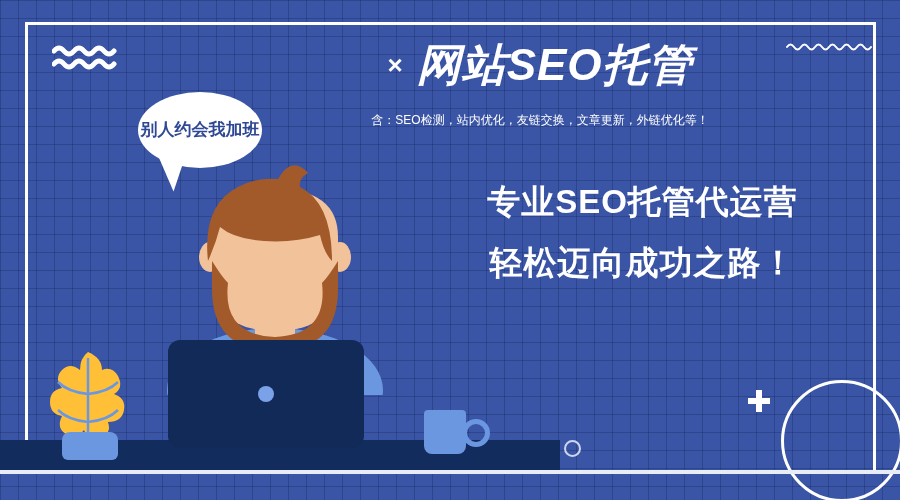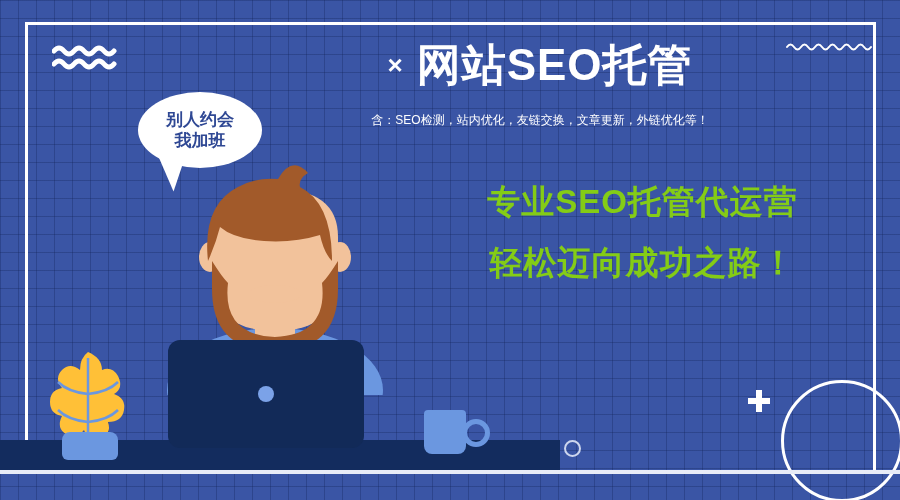--- a/index.html
+++ b/index.html
@@ -52,42 +52,43 @@
     position:absolute;left:330px;top:42px;width:420px;
     text-align:center;color:#ffffff;
     display:flex;align-items:center;justify-content:center;gap:14px;
   }
   .headline .x-mark{
     font-size:26px;font-weight:bold;line-height:1;color:#ffffff;
   }
   .headline .title{
     font-size:44px;font-weight:bold;letter-spacing:1px;line-height:1.05;
     white-space:nowrap;
+    font-style:italic;
   }
   .subtitle{
     position:absolute;left:200px;top:112px;width:680px;
     text-align:center;color:#ffffff;font-size:12px;line-height:1.4;
     white-space:nowrap;
   }
   
   .slogans{
     position:absolute;left:420px;top:185px;width:445px;
-    text-align:center;color:#84cc16;
+    text-align:center;color:#ffffff;
   }
   .slogan{
     font-size:33px;font-weight:bold;line-height:1.0;margin-bottom:28px;
     white-space:nowrap;letter-spacing:1px;
   }
   .slogan:last-child{margin-bottom:6px;}
 
   
   .bubble{
     position:absolute;left:138px;top:92px;width:124px;height:76px;
     background:#ffffff;border-radius:50% / 50%;
-    display:flex;flex-direction:column;align-items:center;justify-content:center;
+    display:flex;flex-direction:row;align-items:center;justify-content:center;
     color:#2f4894;font-size:17px;font-weight:bold;line-height:1.25;
     z-index:6;
   }
   .bubble-tail{
     position:absolute;left:161px;top:155px;width:0;height:0;
     border-left:10px solid transparent;
     border-right:18px solid transparent;
     border-top:36px solid #ffffff;
     transform:rotate(-8deg);
     z-index:5;

